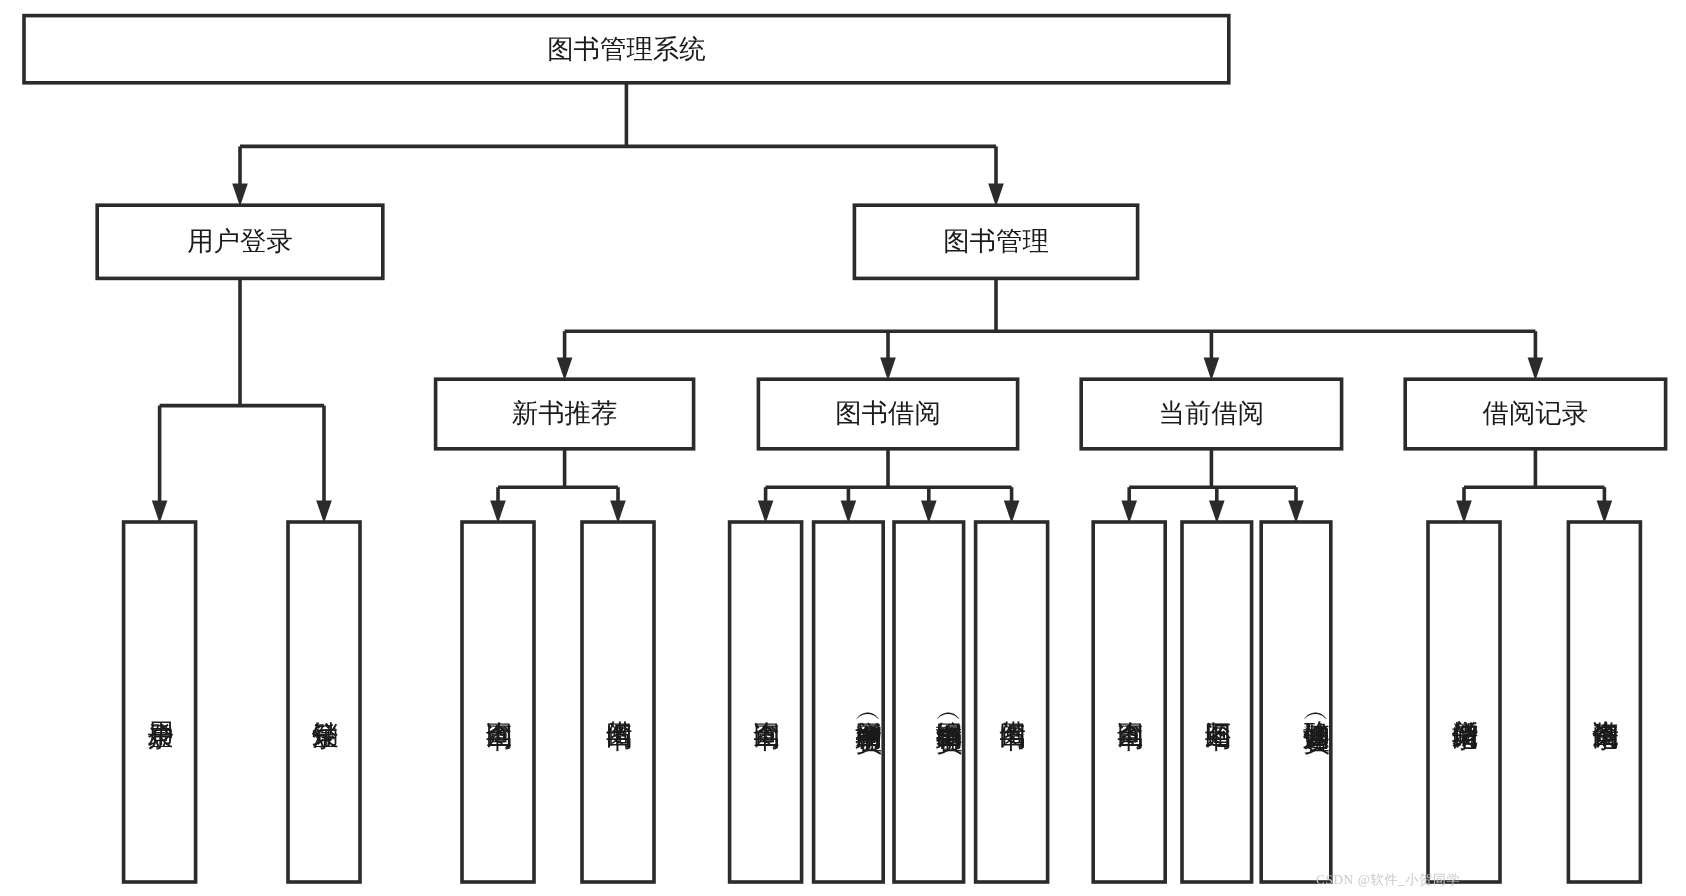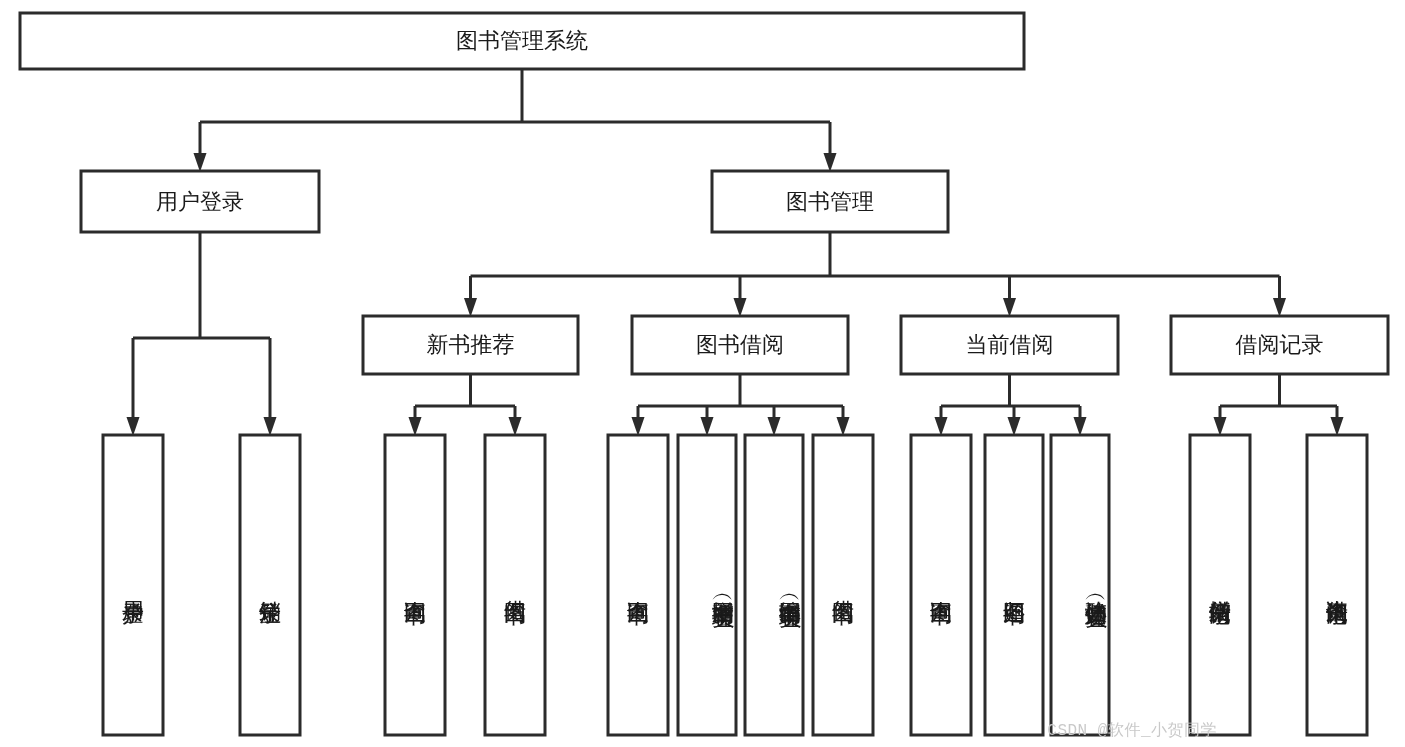--- a/index.html
+++ b/index.html
@@ -36,22 +36,22 @@
     text-orientation:upright;
     letter-spacing:1px;
     white-space:nowrap;
     pointer-events:none;
   }
 
   .watermark{
     position:absolute;
     right:10px;
     bottom:6px;
-    font-family:Liberation Mono, monospace;
-    font-size:16px;
+    font-family:Liberation Serif, serif;
+    font-size:11px;
     color:#c9c9c9;
     white-space:nowrap;
     letter-spacing:0.5px;
   }
 </style>
 </head>
 <body>
 
 <div id="stage">
   <svg id="diagram" viewBox="0 0 1405 747" xmlns="http://www.w3.org/2000/svg">

